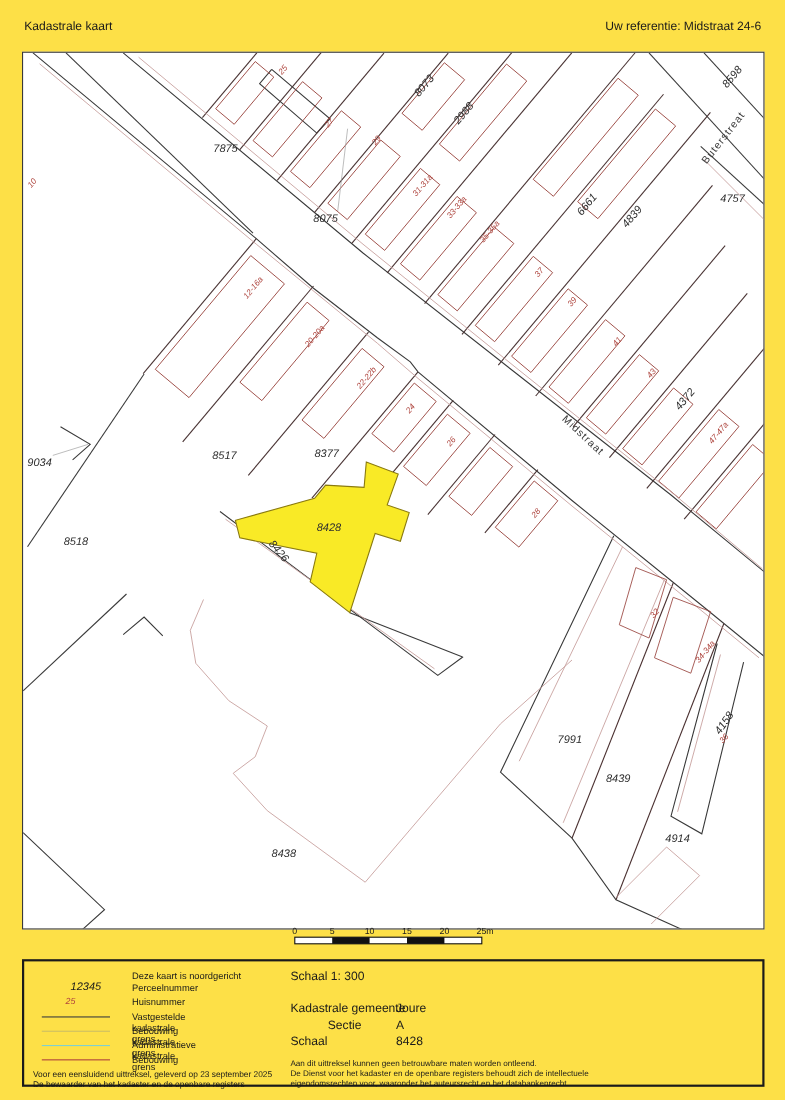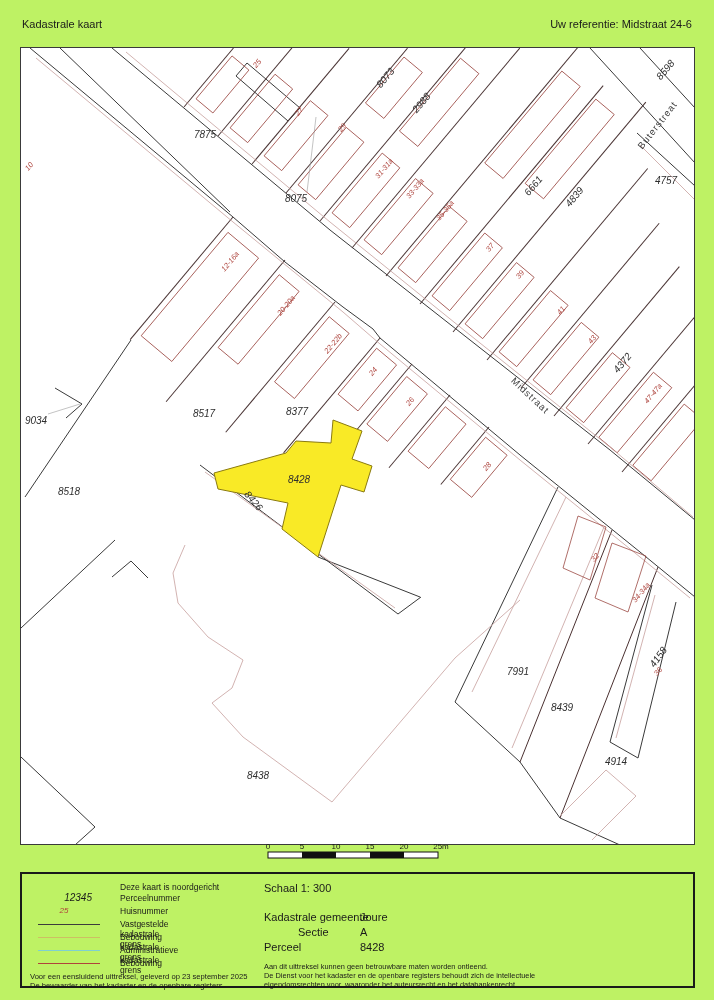--- a/index.html
+++ b/index.html
@@ -1,16 +1,16 @@
 <!DOCTYPE html>
 <html><head>
 <meta charset="utf-8">
 <style>
   html,body{margin:0;padding:0;background:#e8e8e8;}
-  .page{position:relative;width:714px;height:1000px;background:#bef264;font-family:"Liberation Sans",sans-serif;overflow:hidden;}
+  .page{position:relative;width:714px;height:1000px;background:#fde047;font-family:"Liberation Sans",sans-serif;overflow:hidden;}
   .hdr{position:absolute;top:18px;left:22px;font-size:11px;color:#1a1a1a;}
   .ref{position:absolute;top:18px;right:22px;font-size:11px;color:#1a1a1a;}
   .map-frame{position:absolute;left:20px;top:47px;width:675px;height:798px;border:1px solid #3a3a3a;box-sizing:border-box;background:#fff;}
   svg text{font-family:"Liberation Sans",sans-serif;}
   .pn{font-size:10px;font-style:italic;fill:#2e2e2e;text-anchor:middle;}
   .hn{font-size:7.5px;font-style:italic;fill:#ae443d;text-anchor:middle;}
   .sn{font-size:9.5px;fill:#3c3c3c;text-anchor:middle;letter-spacing:1px;}
   .b{stroke:#3a3a3a;stroke-width:1;fill:none;}
   .b2{stroke:#4a3030;stroke-width:1;fill:none;}
   .r{stroke:#9c4a44;stroke-width:0.8;fill:none;}
@@ -291,21 +291,21 @@
     </div>
 
     <div class="leg-footer" style="top:98px;">Voor een eensluidend uittreksel, geleverd op 23 september 2025</div>
     <div class="leg-footer" style="top:107px;">De bewaarder van het kadaster en de openbare registers</div>
 
     <div class="det-schaal">Schaal 1: 300</div>
     <div class="det-row" style="top:37px;">Kadastrale gemeente</div>
     <div class="det-val" style="top:37px;text-align:right;">Joure</div>
     <div class="det-row" style="top:52px;margin-left:34px;">Sectie</div>
     <div class="det-val" style="top:52px;">A</div>
-    <div class="det-row" style="top:67px;">Perceel</div>
+    <div class="det-row" style="top:67px;">Schaal</div>
     <div class="det-val" style="top:67px;">8428</div>
 
     <div class="det-disc" style="top:88px;">Aan dit uittreksel kunnen geen betrouwbare maten worden ontleend.</div>
     <div class="det-disc" style="top:97px;">De Dienst voor het kadaster en de openbare registers behoudt zich de intellectuele</div>
     <div class="det-disc" style="top:106px;">eigendomsrechten voor, waaronder het auteursrecht en het databankenrecht.</div>
 
   </div>
 
 </div>
 

